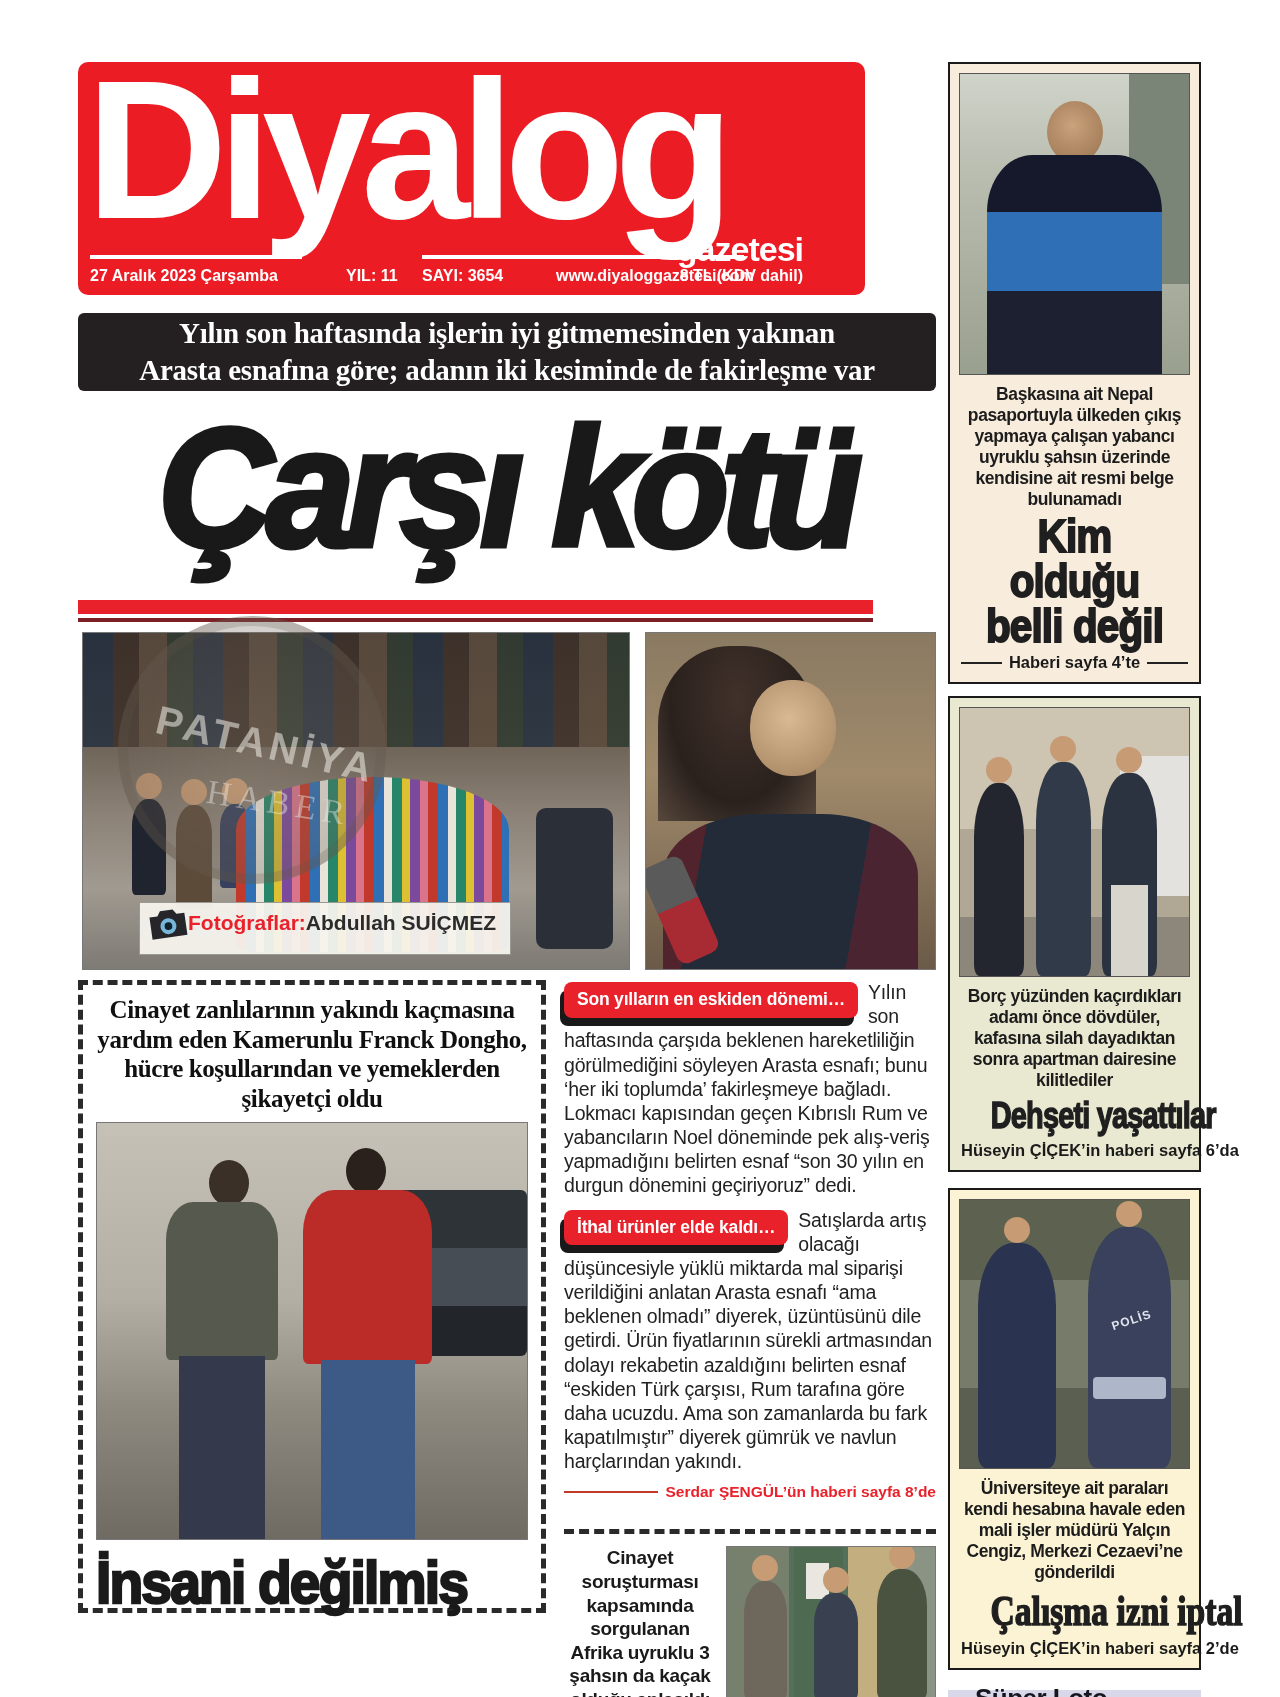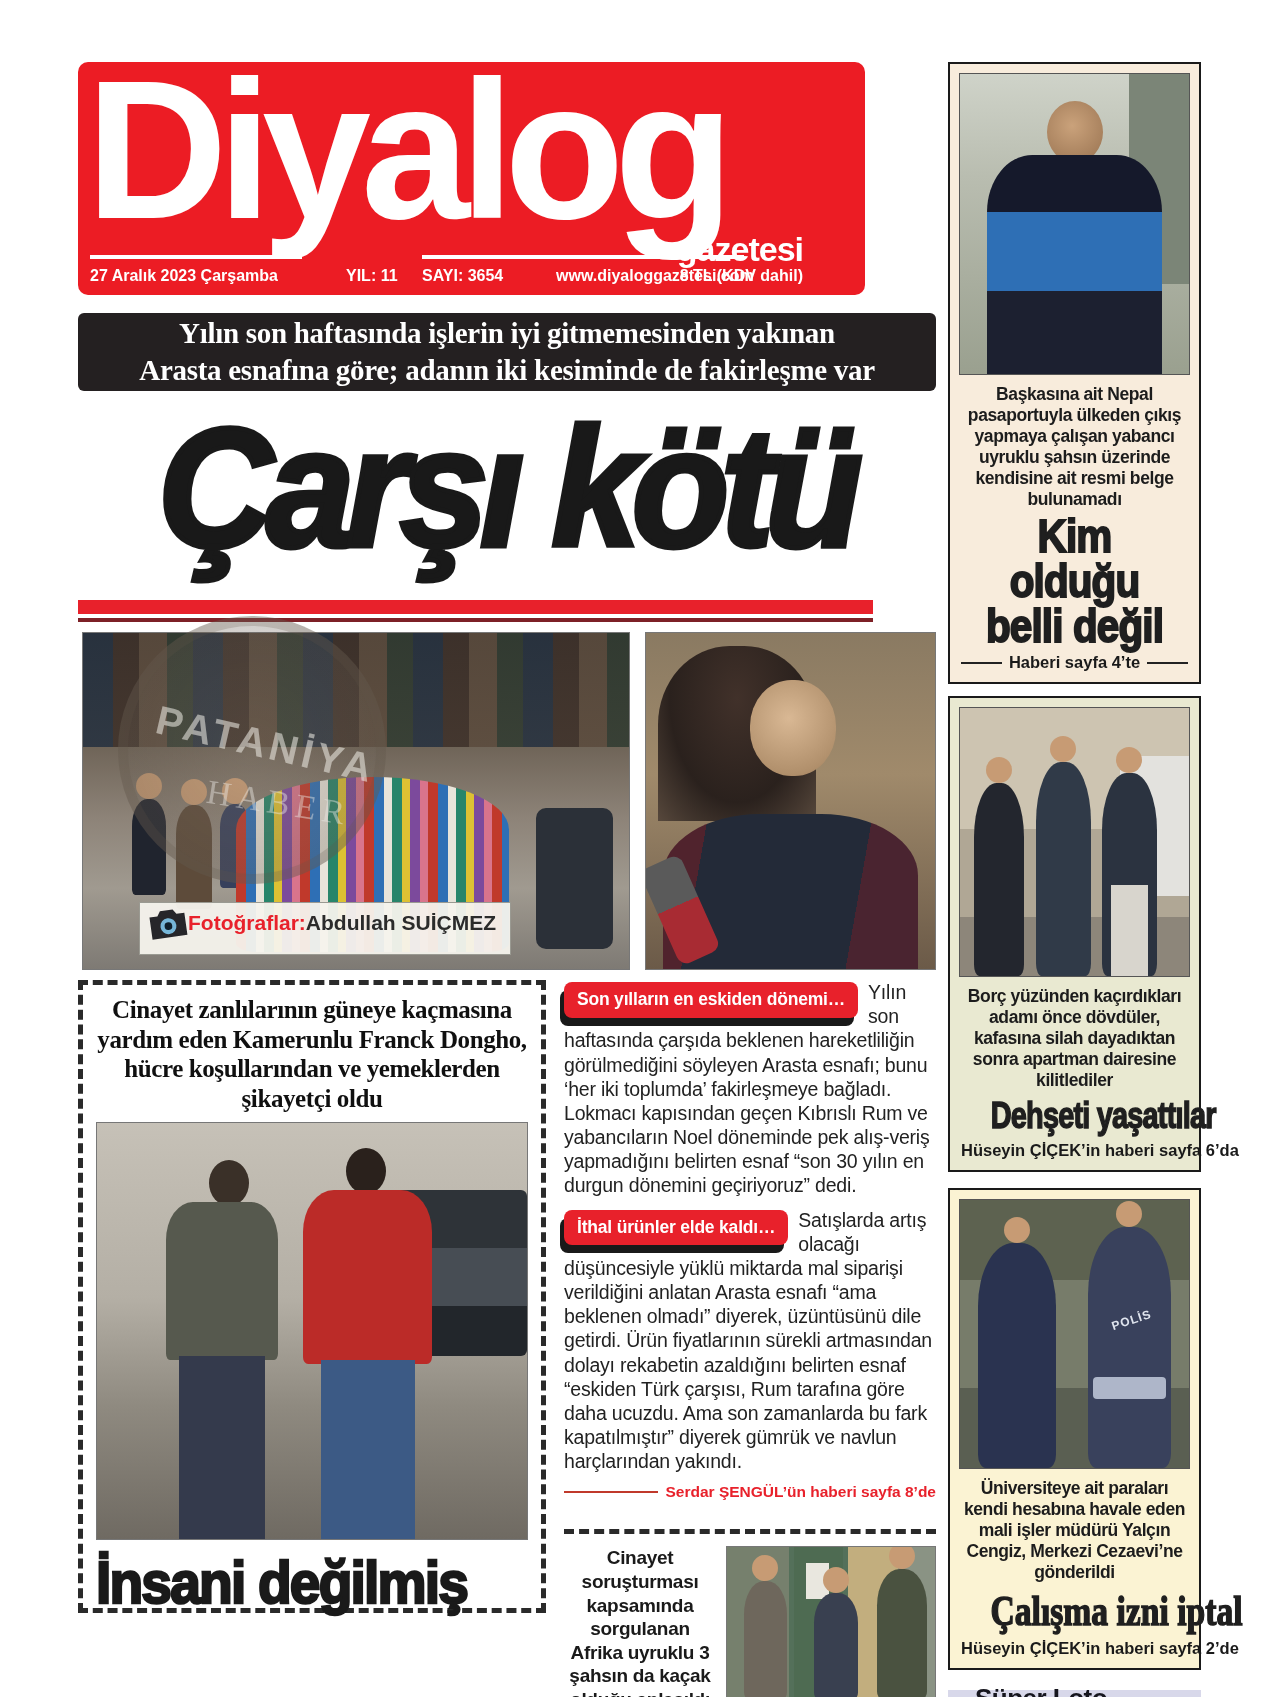--- a/index.html
+++ b/index.html
@@ -196,21 +196,21 @@
         <div class="pf iv-torso"></div>
         <div class="pf iv-mic"></div>
       </div>
       <div class="wm">
         <span class="wm-l1">PATANİYA</span>
         <span class="wm-l2">HABER</span>
       </div>
     </div>
 
     <section class="dashed-box">
-      <div class="lstory-intro">Cinayet zanlılarının güneye kaçmasına yardım eden Kamerunlu Franck Dongho, hücre koşullarından ve yemeklerden şikayetçi oldu</div>
+      <div class="lstory-intro">Cinayet zanlılarının yakındı kaçmasına yardım eden Kamerunlu Franck Dongho, hücre koşullarından ve yemeklerden şikayetçi oldu</div>
       <div class="photo ph-dongho" style="position:relative;">
         <div class="pf car"></div>
         <div class="pf dg-head" style="left:26%;top:9%;background:#3a3028;"></div>
         <div class="pf dg-torso" style="left:16%;top:19%;width:26%;height:38%;background:#56594e;"></div>
         <div class="pf" style="left:19%;top:56%;width:20%;height:44%;background:#343a4c;"></div>
         <div class="pf dg-head" style="left:58%;top:6%;background:#2a211c;"></div>
         <div class="pf dg-torso" style="left:48%;top:16%;width:30%;height:42%;background:#bb2b28;"></div>
         <div class="pf" style="left:52%;top:57%;width:22%;height:43%;background:#3c5a85;"></div>
       </div>
       <div class="lstory-headline">

